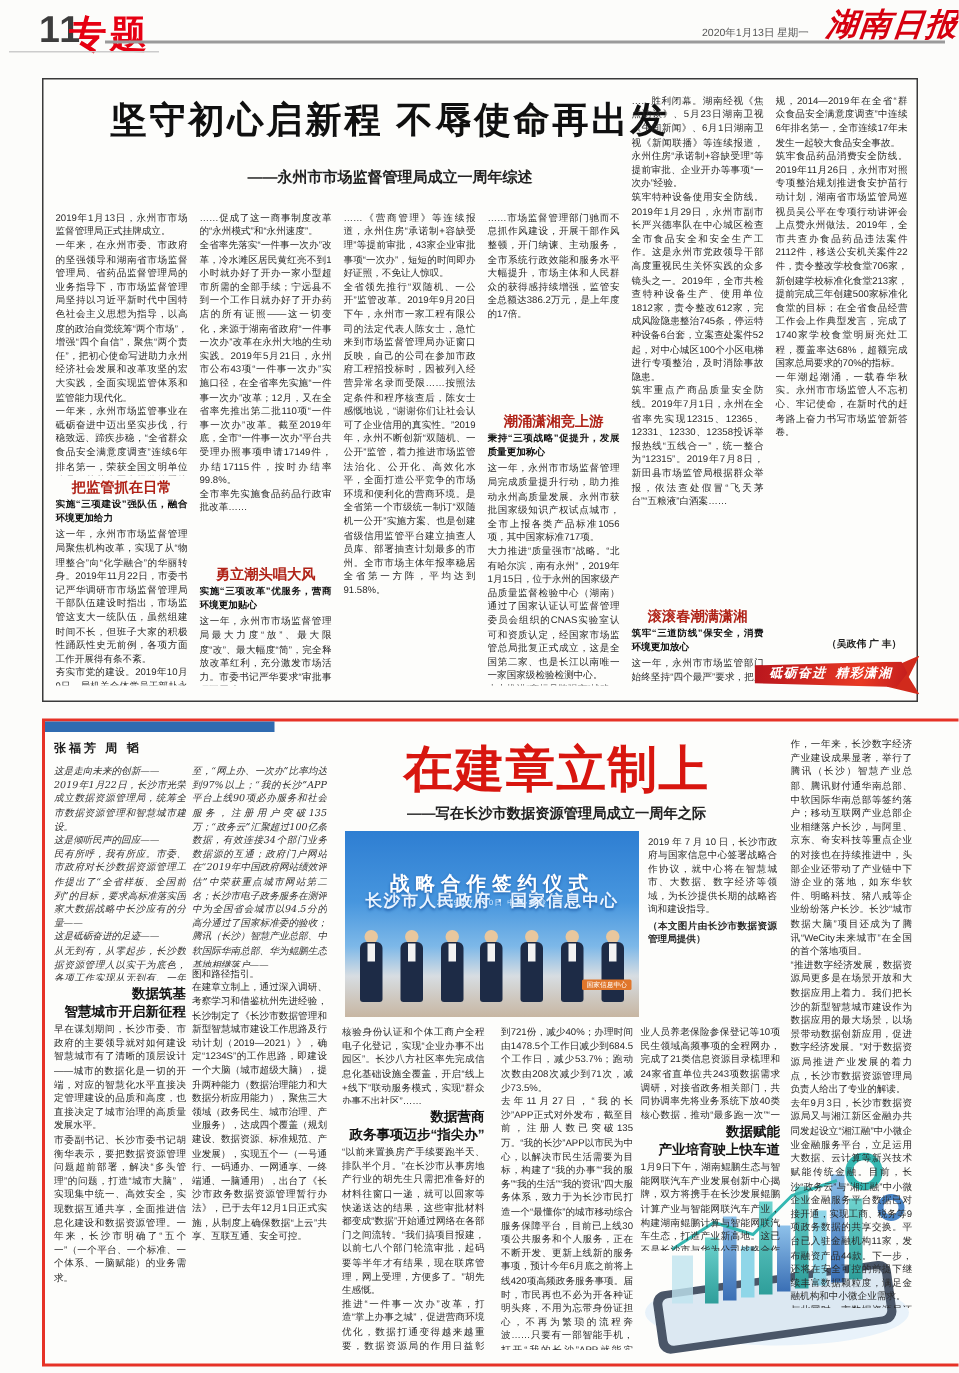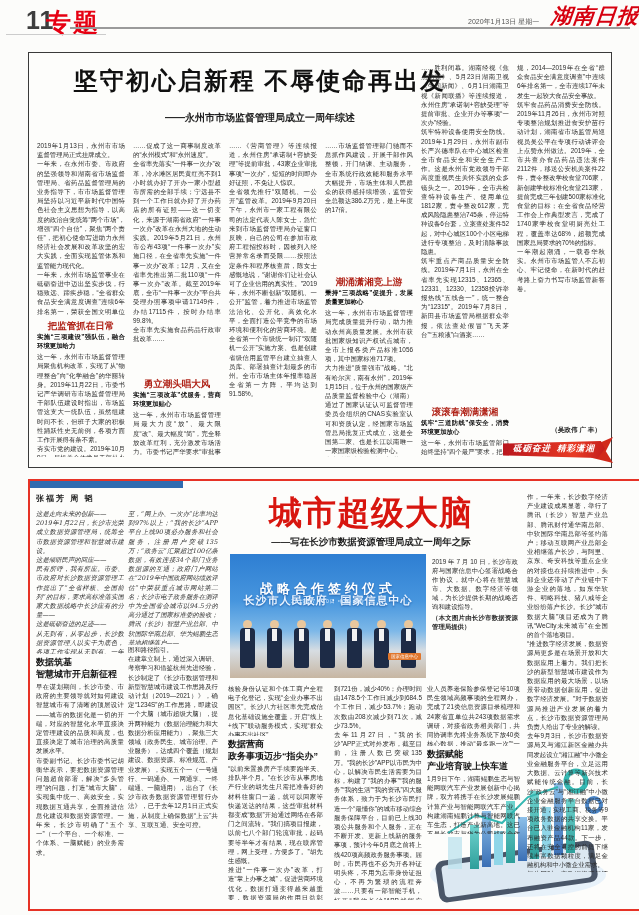--- a/index.html
+++ b/index.html
@@ -34,21 +34,21 @@
   .ribbon-tail{left:560px;top:384px;width:24px;height:26px;background:#d12a1c;
     clip-path:polygon(0 40%,100% 0,70% 55%,100% 100%,10% 80%);}
   
   .a2box{left:28px;top:479px;width:580px;height:428px;border:2px solid #e63226;background:#fdfdfb;padding-left:40px;}
   .bluebar{left:0;top:0;width:153px;height:7px;background:#2f6bb0;}
   .byline2{left:6px;top:12px;font-size:8px;font-weight:bold;color:#1a1a1a;letter-spacing:2px;}
   .preamble{font-style:italic;font-family:"DejaVu Serif","Liberation Serif",serif;color:#333;}
   .a2-headline{left:196px;top:14px;width:290px;text-align:center;font-size:33px;line-height:36px;
     font-weight:bold;color:#d8160f;letter-spacing:1px;}
   .a2-sub{left:186px;top:55px;width:310px;text-align:center;font-size:9.5px;font-weight:bold;color:#222;}
-  .sechead2{font-weight:bold;color:#141414;font-size:9px;line-height:11.5px;text-align:left;margin:3px 0 2px;overflow:hidden;}
+  .sechead2{font-weight:bold;color:#141414;font-size:9px;line-height:11.5px;text-align:right;margin:3px 0 2px;overflow:hidden;}
   
   .photo{left:200px;top:73px;width:196px;height:124px;overflow:hidden;
     background:linear-gradient(180deg,#2e7ed2 0%,#4796de 38%,#7db8e8 62%,#d7dde2 78%,#c7b6a2 100%);}
   .ph-t1{position:absolute;left:0;top:9px;width:100%;text-align:center;font-size:11px;font-weight:bold;color:#eaf4ff;
     letter-spacing:1px;text-shadow:0 1px 2px #1d5ca8;margin-top:30px;}
   .ph-t2{position:absolute;left:0;top:26px;width:100%;text-align:center;font-size:13px;font-weight:bold;color:#ffffff;
     letter-spacing:4px;text-shadow:0 1px 2px #1d5ca8;}
   .ph-t3{position:absolute;left:0;top:44px;width:100%;text-align:center;font-size:5px;color:#d9ecff;letter-spacing:1px;}
   .people{position:absolute;left:4px;bottom:10px;width:188px;display:flex;justify-content:space-around;align-items:flex-end;}
   .person{width:17px;height:48px;position:relative;}
@@ -126,21 +126,21 @@
   </div>
 
   <div class="abs ribbon-tail"></div>
   <div class="abs ribbon">砥砺奋进 精彩潇湘</div>
 </div>
 
 <div class="abs a2box">
   <div class="abs bluebar"></div>
   <div class="abs byline2">张福芳 周 韬</div>
 
-  <div class="abs a2-headline">城市超级大脑</div>
+  <div class="abs a2-headline">在建章立制上</div>
   <div class="abs a2-sub">——写在长沙市数据资源管理局成立一周年之际</div>
 
   <div class="col z1" style="left:6px;top:29px;width:88px;height:392px;">
     <div class="seg preamble" style="height:144px;">这是走向未来的创新——
 2019年1月22日，长沙市光荣成立数据资源管理局，统筹全市数据资源管理和智慧城市建设。
 这是倾听民声的回应——
 民有所呼，我有所应。市委、市政府对长沙数据资源管理工作提出了“全省样板、全国前列”的目标，要求高标准落实国家大数据战略中长沙应有的分量——
 这是砥砺奋进的足迹——
 从无到有，从零起步，长沙数据资源管理人以实干为底色，各项工作实现从无到有、一年一个台阶……</div>
     <div class="sechead2"><span>数据筑基</span><br><span>智慧城市开启新征程</span></div>

